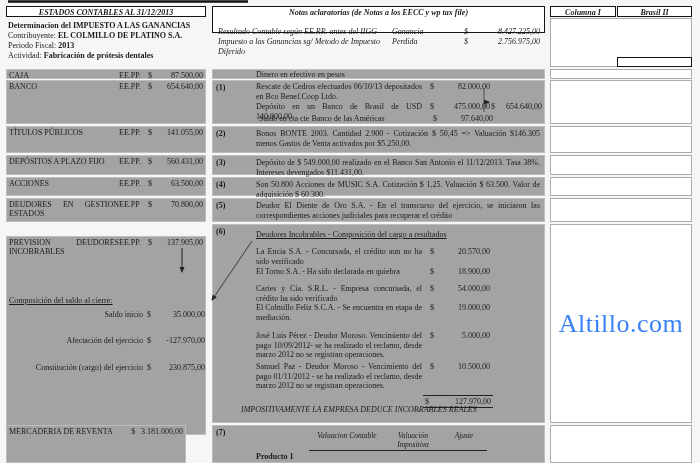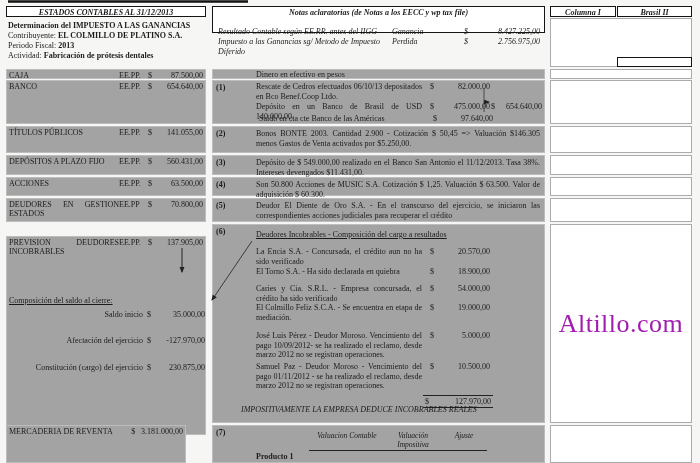--- a/index.html
+++ b/index.html
@@ -35,21 +35,21 @@
   .cp-cur{width:12px;text-align:center;}
   .cp-amt{width:50px;text-align:right;}
   .ntotal{position:absolute;left:210px;top:170px;width:66px;display:flex;
           border-top:1px solid #222;border-bottom:1px solid #222;padding:1px 2px;}
   .nt-cur{flex:1;}
   .nt-amt{text-align:right;}
   .vt-head{position:absolute;left:96px;top:6px;width:178px;display:flex;
            border-bottom:1px solid #222;padding-bottom:1px;font-style:italic;font-size:7.5px;line-height:8.5px;}
   .vt-col{text-align:center;}
   .wm{position:absolute;left:0;top:84px;width:100%;text-align:center;
-      font-size:26px;color:#a21caf;letter-spacing:0.5px;}
+      font-size:26px;color:#3b82f6;letter-spacing:0.5px;}
   svg.overlay{position:absolute;left:0;top:0;z-index:6;pointer-events:none;}
 </style>
 </head>
 <body>
 
 <div class="page">
 
   <div class="hdr" style="left:6px;top:6px;width:200px;height:11px;"><span>ESTADOS CONTABLES AL 31/12/2013</span></div>
   <div class="hdr" style="left:212px;top:6px;width:333px;height:27px;"><span>Notas aclaratorias (de Notas a los EECC y wp tax file)</span></div>
   <div class="hdr" style="left:550px;top:6px;width:66px;height:11px;"><span>Columna I</span></div>

